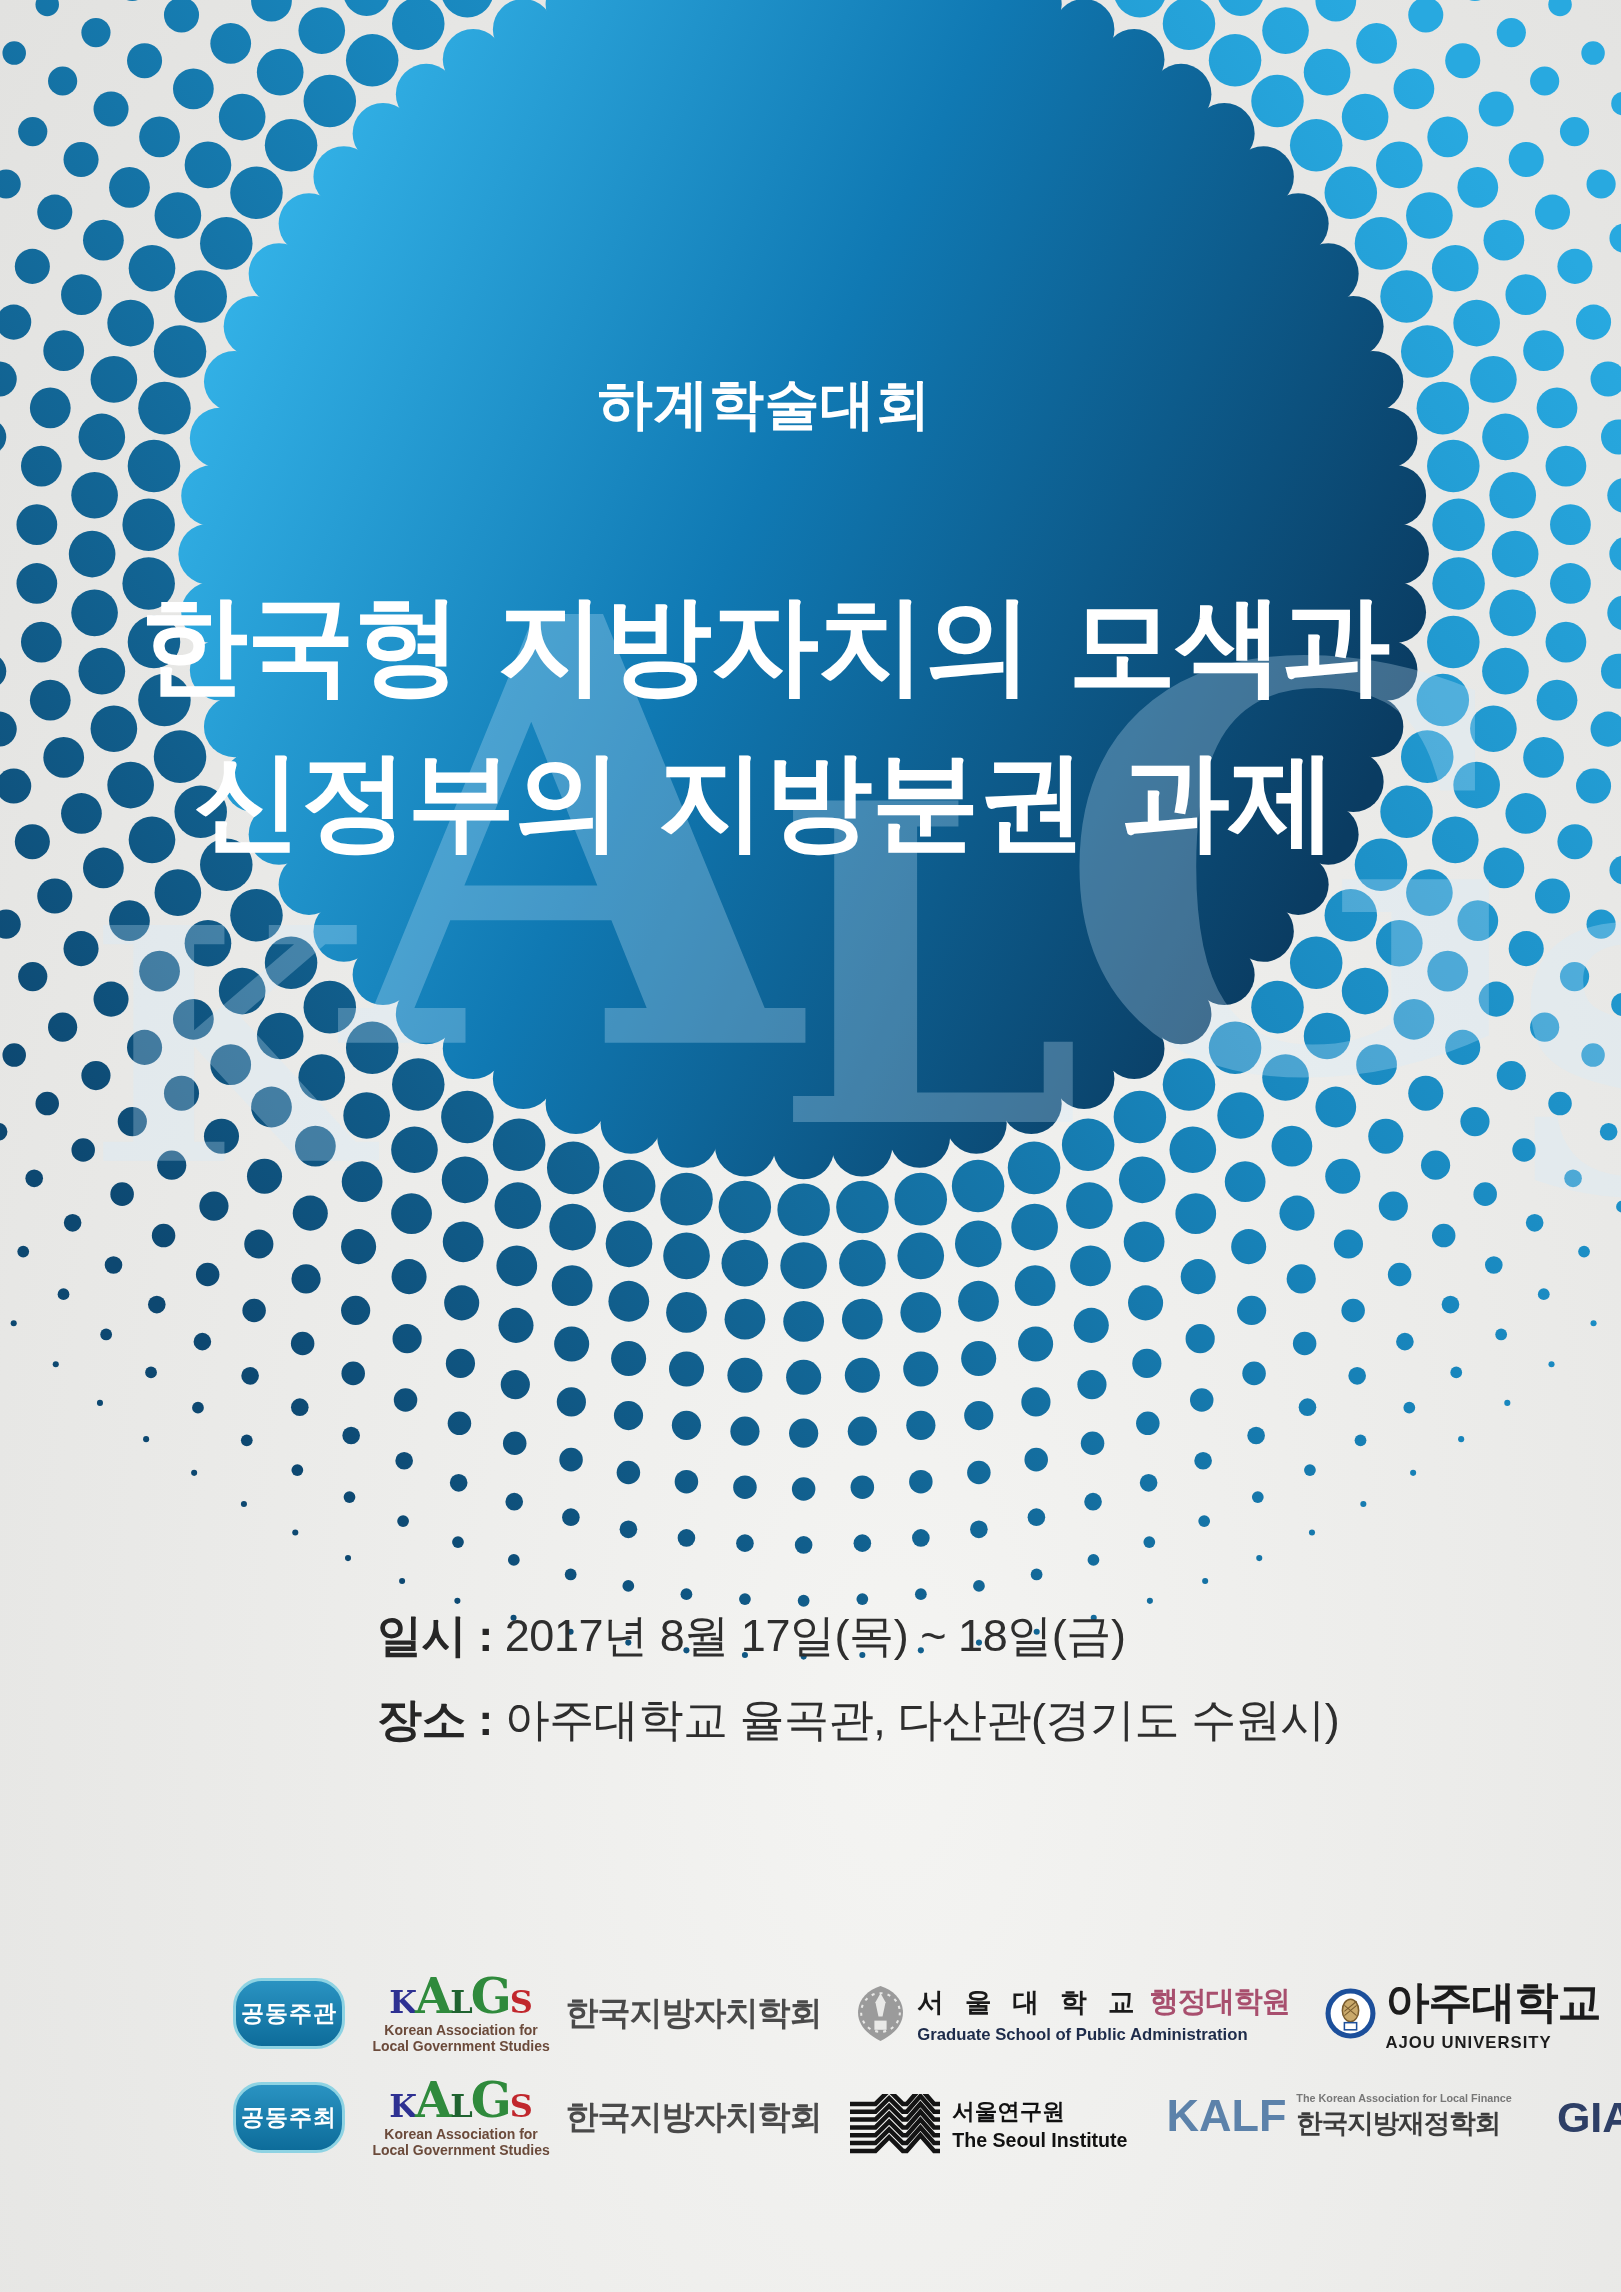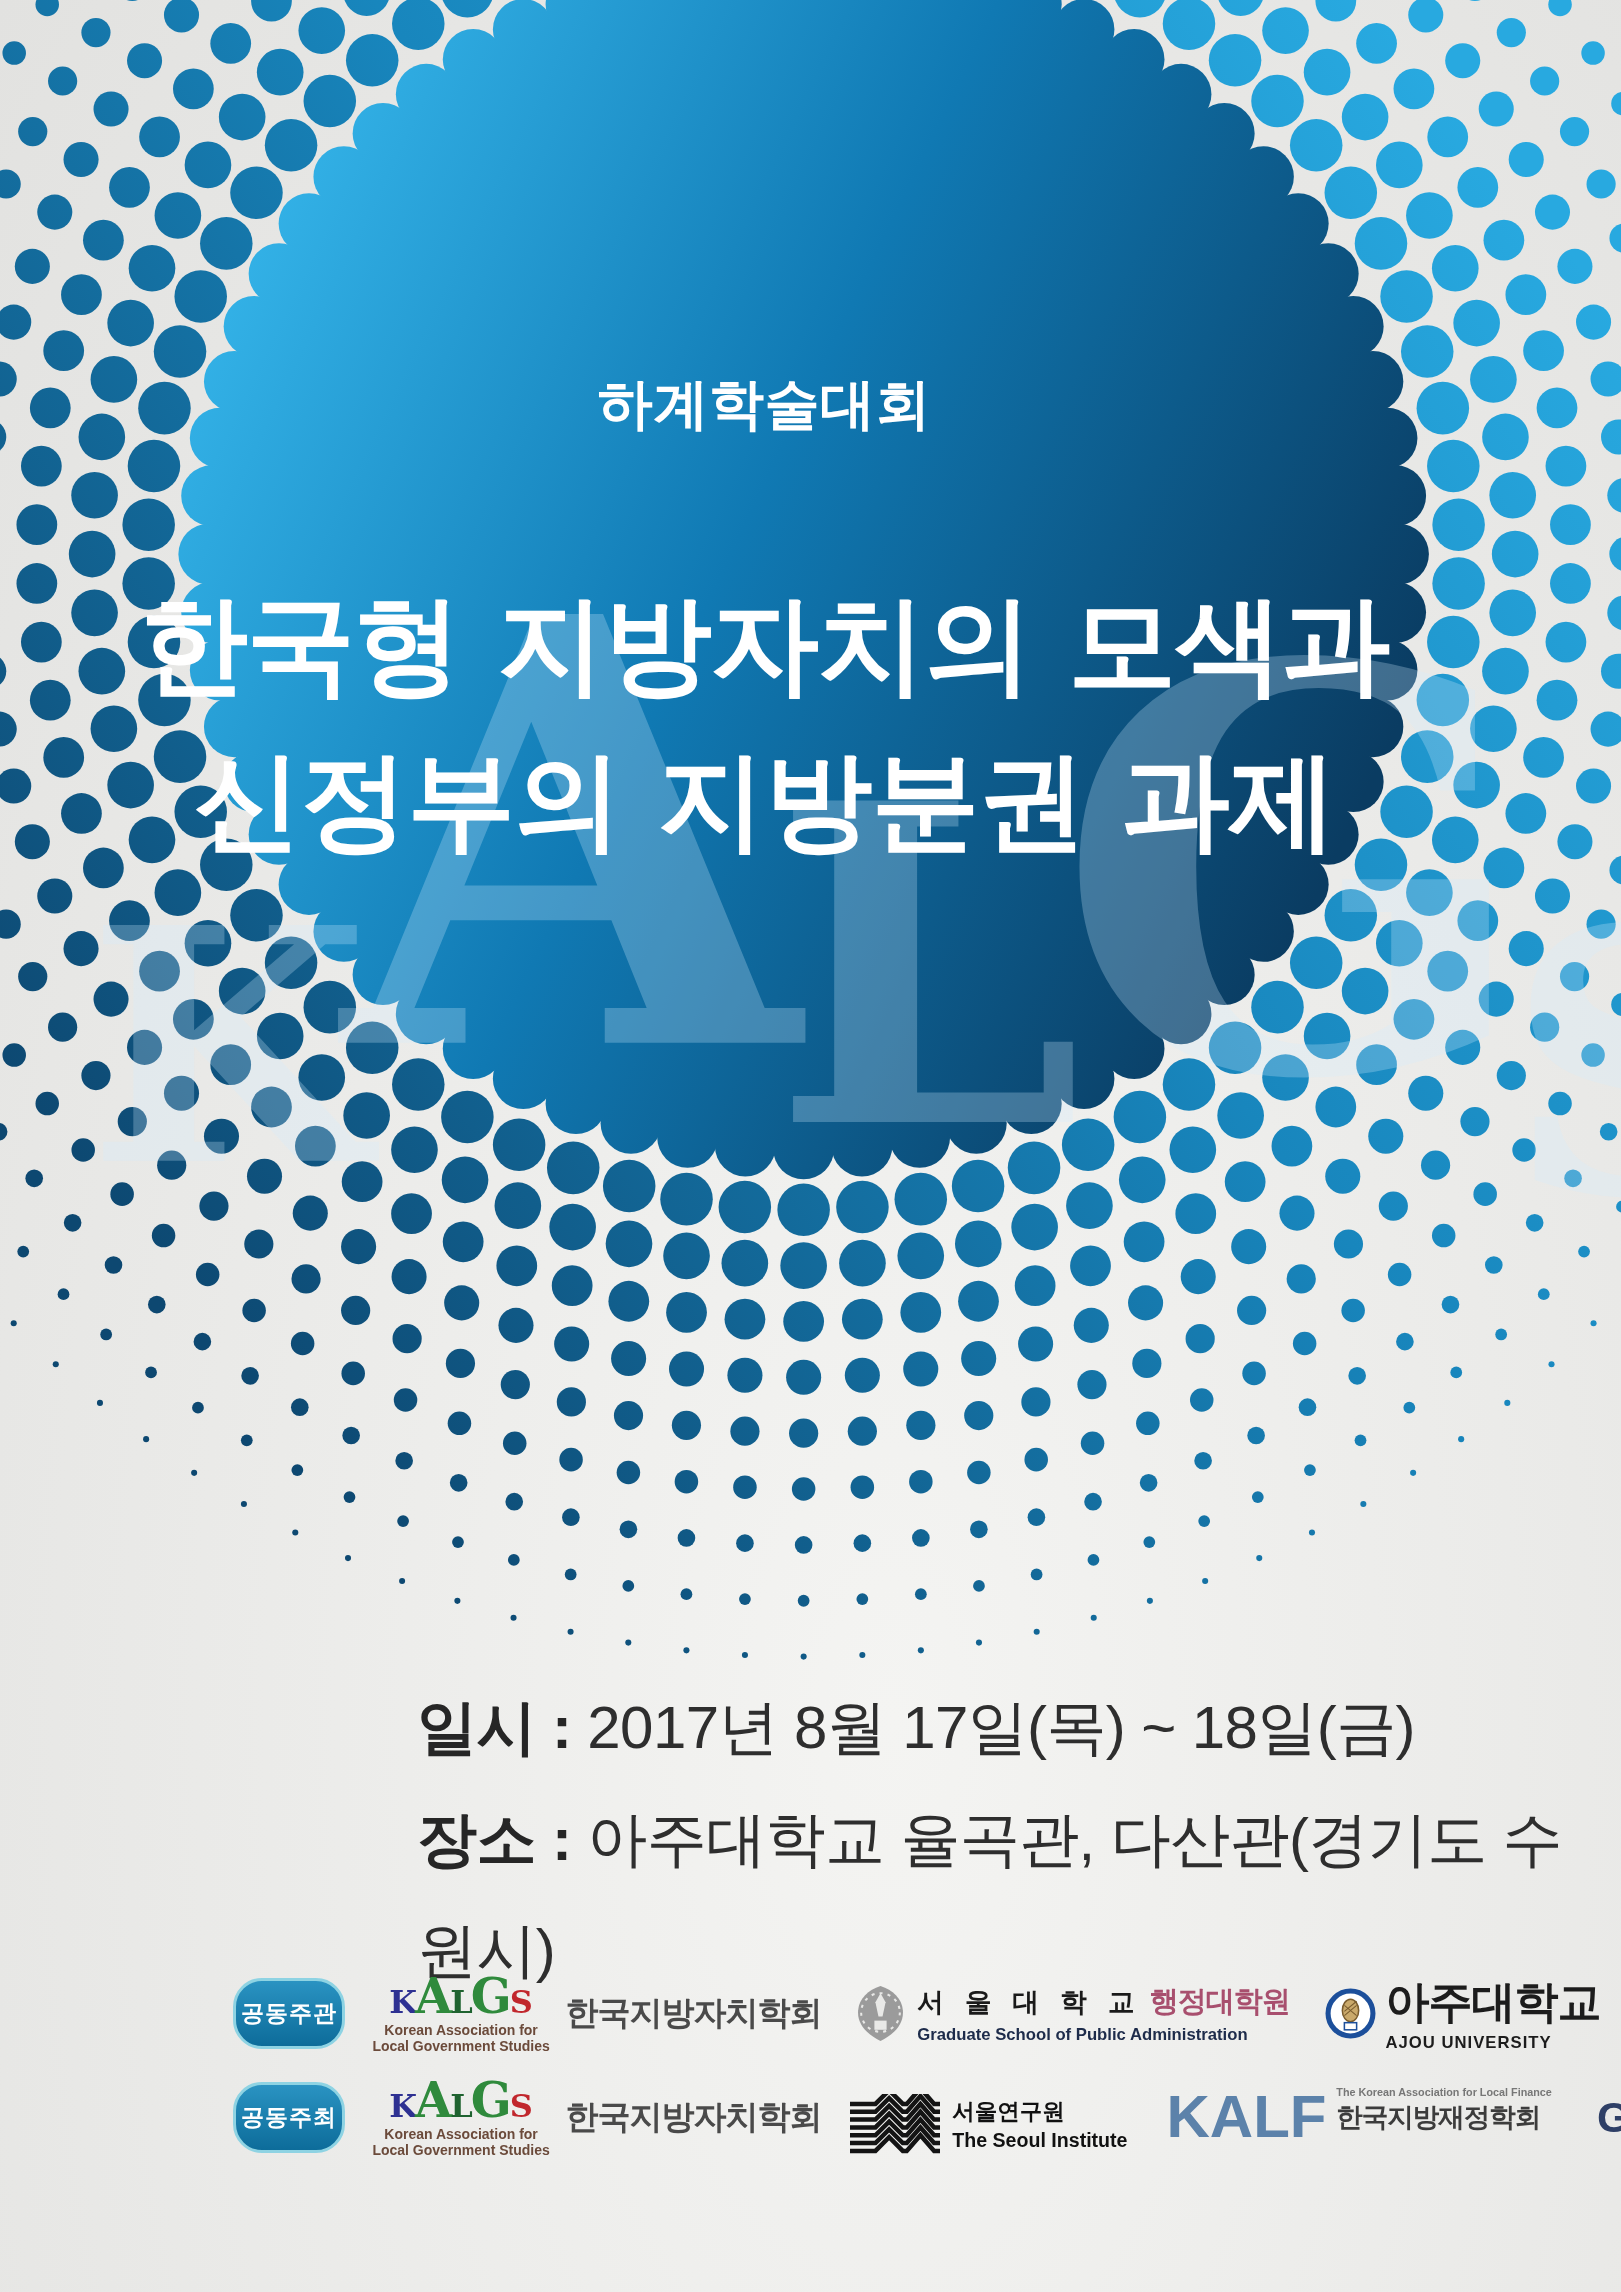--- a/index.html
+++ b/index.html
@@ -25,22 +25,22 @@
     position:absolute;top:365px;left:88px;width:1353px;z-index:2;
     text-align:center;color:#fff;font-weight:bold;font-size:55px;line-height:1.45;
     letter-spacing:0.01em;
   }
   .main-title{
     position:absolute;top:567px;left:59px;width:1411px;z-index:2;
     text-align:center;color:#fff;font-family:"DejaVu Serif", serif;font-weight:bold;
     font-size:108px;line-height:1.44;letter-spacing:-0.01em;
   }
   .info{
-    position:absolute;left:377px;top:1672px;z-index:2;color:#2e2e2e;
-    font-size:60px;line-height:1.86;letter-spacing:-0.01em;margin-left:40px;
+    position:absolute;left:377px;top:1594px;z-index:2;color:#2e2e2e;
+    font-size:45px;line-height:1.86;letter-spacing:-0.01em;
   }
   .info-label{font-weight:bold;color:#262626;}
   .info-val{font-weight:500;}
   .footer-row{
     position:absolute;left:233px;z-index:2;display:flex;align-items:center;
   }
   .row1{top:1972px;}
   .row2{top:2076px;}
   .badge{
     width:112px;height:71px;border-radius:29px;flex:0 0 auto;
@@ -67,21 +67,21 @@
   .snu-en{font-size:16.7px;font-weight:bold;color:#1d2b4a;margin-top:2.9px;letter-spacing:0;}
   .ajou-unit{margin-left:35px;}
   .ajou-text{margin-left:9.8px;}
   .ajou-kr{font-size:44px;font-weight:bold;color:#1c1c1c;letter-spacing:-1px;}
   .ajou-en{font-size:16.7px;font-weight:bold;color:#1c1c1c;letter-spacing:1px;margin-top:1px;}
   .tsi-unit{margin-left:29px;margin-top:14px;}
   .tsi-text{margin-left:11.8px;}
   .tsi-kr{font-size:22.5px;font-weight:bold;color:#111;}
   .tsi-en{font-size:19.6px;font-weight:bold;color:#111;margin-top:2px;}
   .kalf-unit{margin-left:39px;align-items:flex-start;}
-  .kalf-acronym{font-size:60px;font-weight:bold;color:#5c82aa;letter-spacing:0;line-height:1;}
+  .kalf-acronym{font-size:45px;font-weight:bold;color:#5c82aa;letter-spacing:0;line-height:1;}
   .kalf-names{margin-left:9.8px;}
   .kalf-cap{font-size:10.8px;font-weight:bold;color:#777;line-height:1.1;}
   .kalf-kr{font-size:26.5px;font-weight:bold;color:#3c3c3c;letter-spacing:-1px;}
   .giapa-unit{margin-left:45px;}
   .giapa-acronym{font-size:43px;font-weight:bold;color:#2e3f66;letter-spacing:0;line-height:1;}
   .emblem{flex:0 0 auto;}
 </style>
 </head>
 <body>
 

